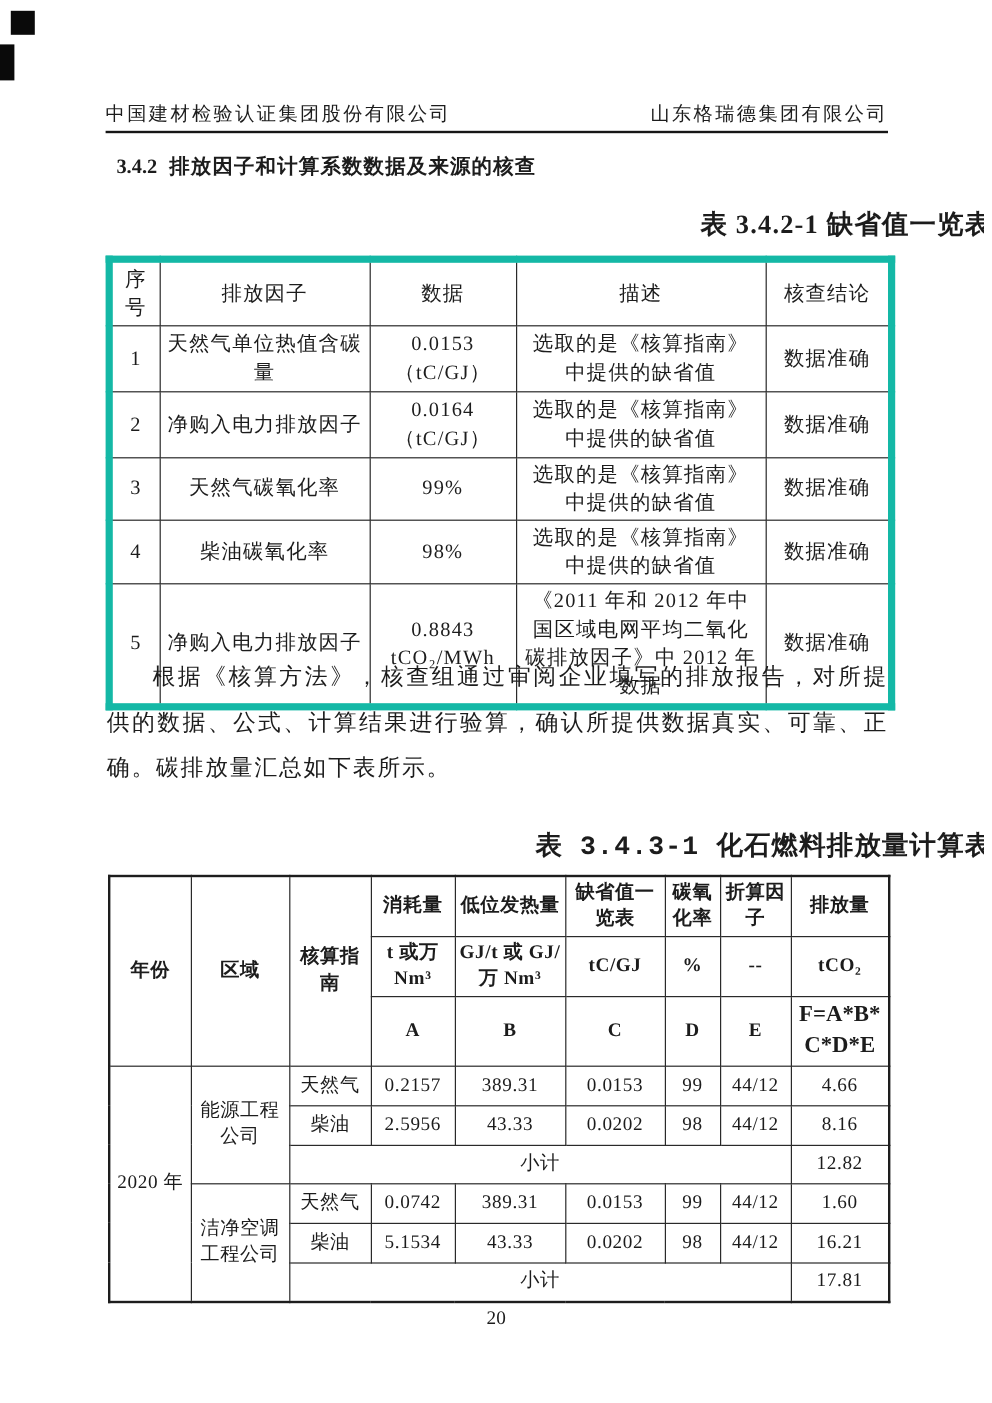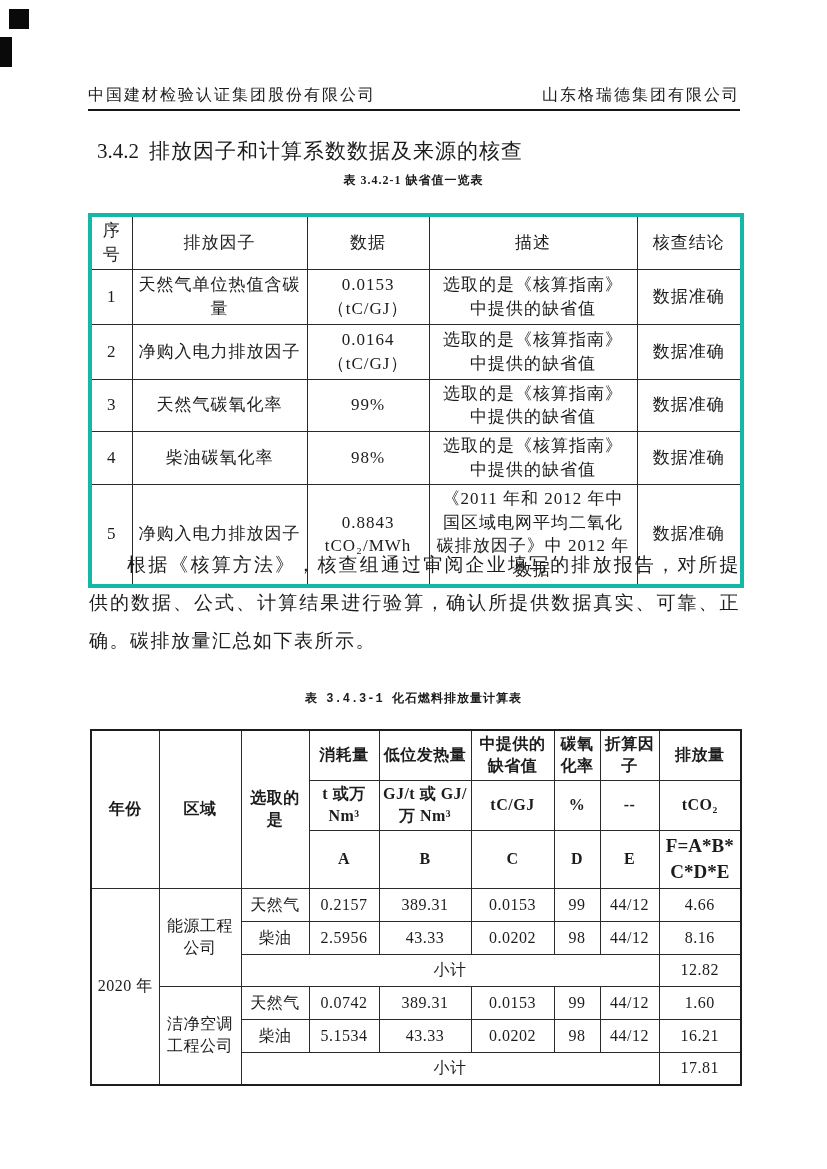--- a/index.html
+++ b/index.html
@@ -14,45 +14,45 @@
 
   
   .doc-header{
     position:absolute;left:88px;width:652px;top:85px;
     display:flex;justify-content:space-between;align-items:flex-end;
     font-size:16px;letter-spacing:2px;white-space:nowrap;
   }
   .header-rule{position:absolute;left:88px;width:652px;top:109px;height:2px;background:#161616;}
 
   .heading{
-    position:absolute;left:97px;font-size:21px;font-weight:normal;letter-spacing:1px;white-space:nowrap;margin-top:10px;
+    position:absolute;left:97px;font-size:17px;font-weight:bold;letter-spacing:1px;white-space:nowrap;
   }
   .h-342{top:127px;}
   .h-343{top:541px;}
   .heading .num{letter-spacing:0;margin-right:10px;}
 
   .table-title{
-    position:absolute;left:0;width:827px;text-align:center;
-    font-size:12px;font-weight:bold;letter-spacing:1px;
+    position:absolute;left:0;width:827px;text-align:right;
+    font-size:22px;font-weight:bold;letter-spacing:1px;
   }
   .tt-1{top:172px;}
   .tt-2{top:690px;font-family:Liberation Mono, monospace;}
 
   .body-paragraph{
     position:absolute;left:89px;width:651px;top:546px;
     font-size:19px;line-height:38px;letter-spacing:1.5px;
     text-align:justify;text-indent:2em;
   }
 
   table{border-collapse:collapse;table-layout:fixed;position:absolute;background:#fff;}
   td{
     border:1px solid #2a2a2a;text-align:center;vertical-align:middle;
     padding:2px 5px;line-height:1.4;overflow:hidden;
   }
-  .t1{left:88px;top:213px;width:652px;border:4px solid #14b8a6;font-size:17px;letter-spacing:1px;}
+  .t1{left:88px;top:213px;width:652px;border:6px solid #14b8a6;font-size:17px;letter-spacing:1px;}
   .t1 .r-head td{height:36px;}
   .t1 .r1 td,.t1 .r2 td{height:50px;}
   .t1 .r3 td,.t1 .r4 td{height:44px;}
   .t1 .r5 td{height:66px;}
 
   .t2{left:90px;top:729px;width:650px;border:2px solid #1d1d1d;font-size:16px;letter-spacing:0.5px;}
   .t2 .t2-head td{font-weight:bold;height:40px;padding:2px 3px;}
   .t2 .t2-letters td{height:36px;}
   .t2 .t2-body td{height:28px;}
   .t2 .t2-sub td{height:27px;margin-top:48px;}
@@ -150,24 +150,24 @@
         <col style="width:92px">
         <col style="width:83px">
         <col style="width:46px">
         <col style="width:59px">
         <col style="width:82px">
     </colgroup>
     <tbody>
         <tr class="t2-head">
       <td rowspan="3">年份</td>
       <td rowspan="3">区域</td>
-      <td rowspan="3">选取的是</td>
+      <td rowspan="3">核算指南</td>
       <td>消耗量</td>
       <td>低位发热量</td>
-      <td>中提供的缺省值</td>
+      <td>缺省值一览表</td>
       <td>碳氧化率</td>
       <td>折算因子</td>
       <td>排放量</td>
     </tr>
     <tr class="t2-head">
       <td>t 或万 Nm³</td>
       <td>GJ/t 或 GJ/万 Nm³</td>
       <td>tC/GJ</td>
       <td>%</td>
       <td>--</td>
@@ -224,14 +224,15 @@
       <td>44/12</td>
       <td>16.21</td>
     </tr>
     <tr class="t2-sub">
       <td colspan="6">小计</td>
       <td>17.81</td>
     </tr>
   </tbody>
     </table>
 
+  <div class="page-number">20</div>
 
 </div>
 
 </body></html>

